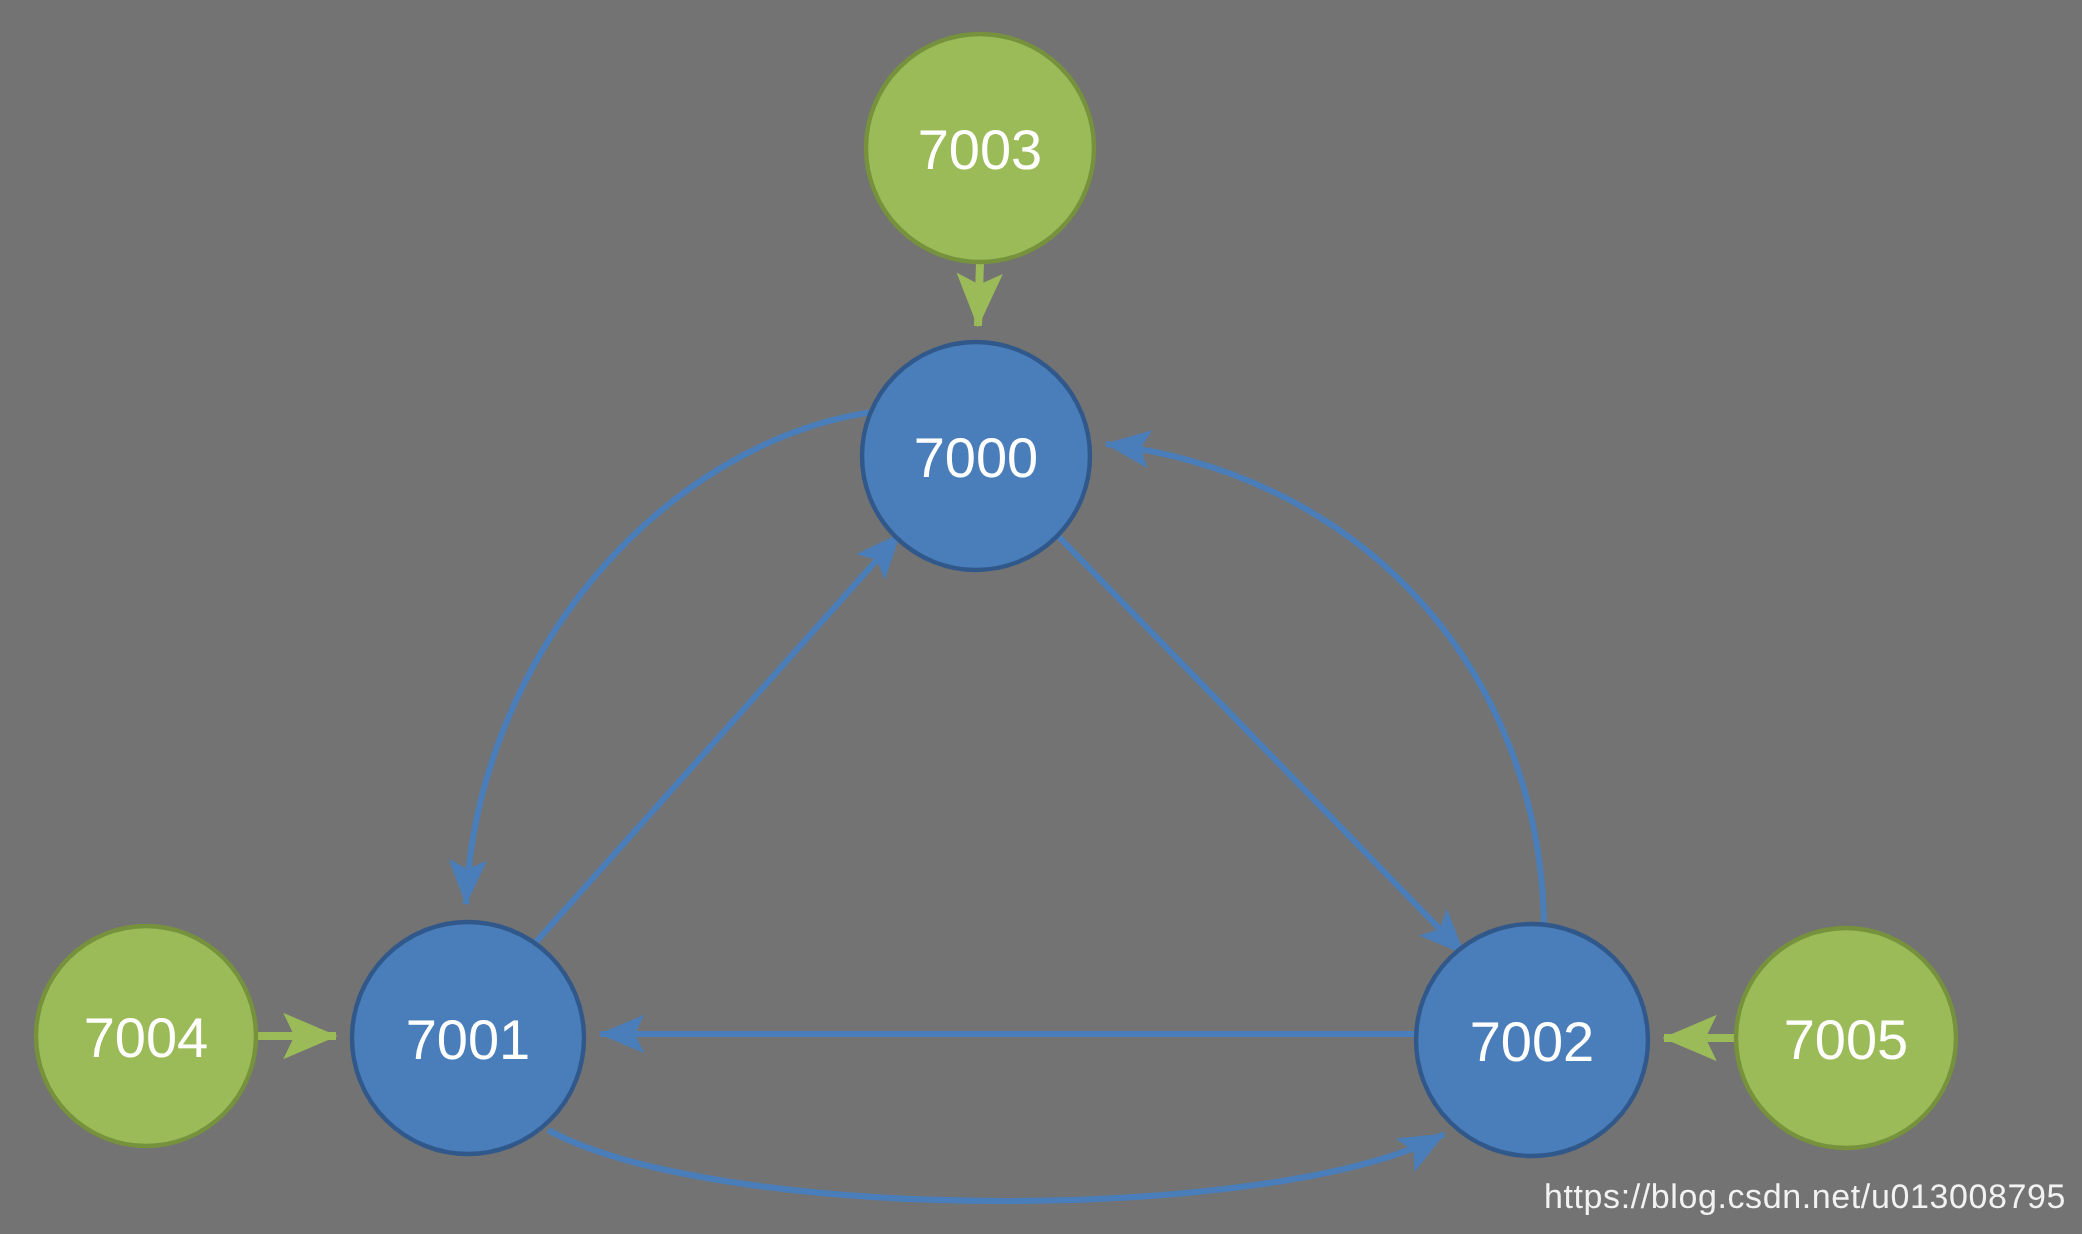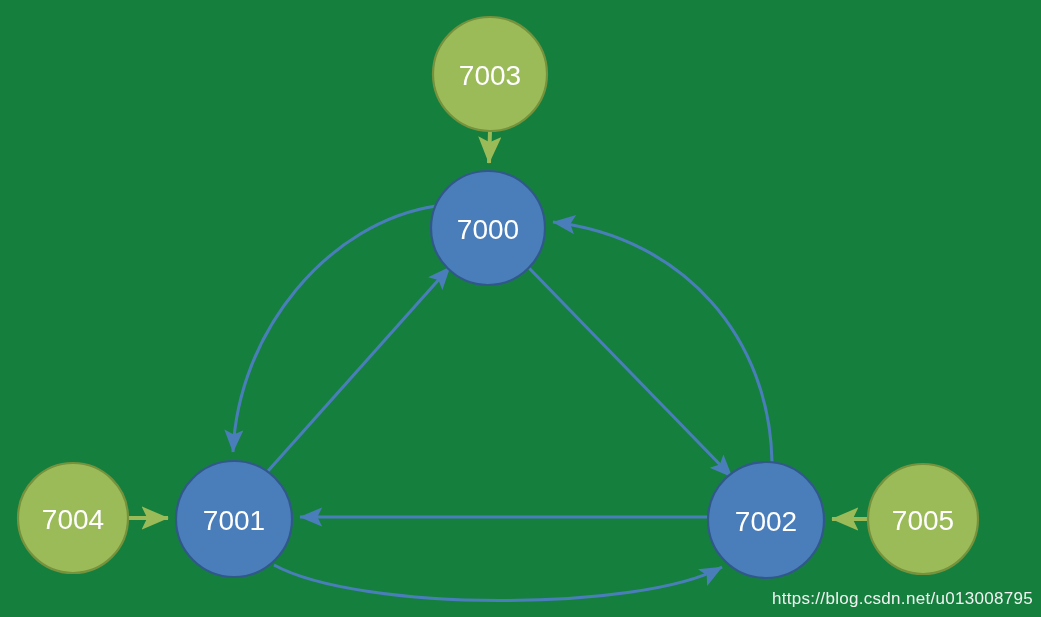--- a/index.html
+++ b/index.html
@@ -7,21 +7,21 @@
     padding: 0;
     background: #ffffff;
   }
   body {
     font-family: "Liberation Sans", sans-serif;
   }
   #canvas {
     position: relative;
     width: 1041px;
     height: 617px;
-    background: #15803d;
+    background: #737373;
     overflow: hidden;
   }
   #graph {
     position: absolute;
     left: 0;
     top: 0;
     width: 1041px;
     height: 617px;
   }
   .node-label {

